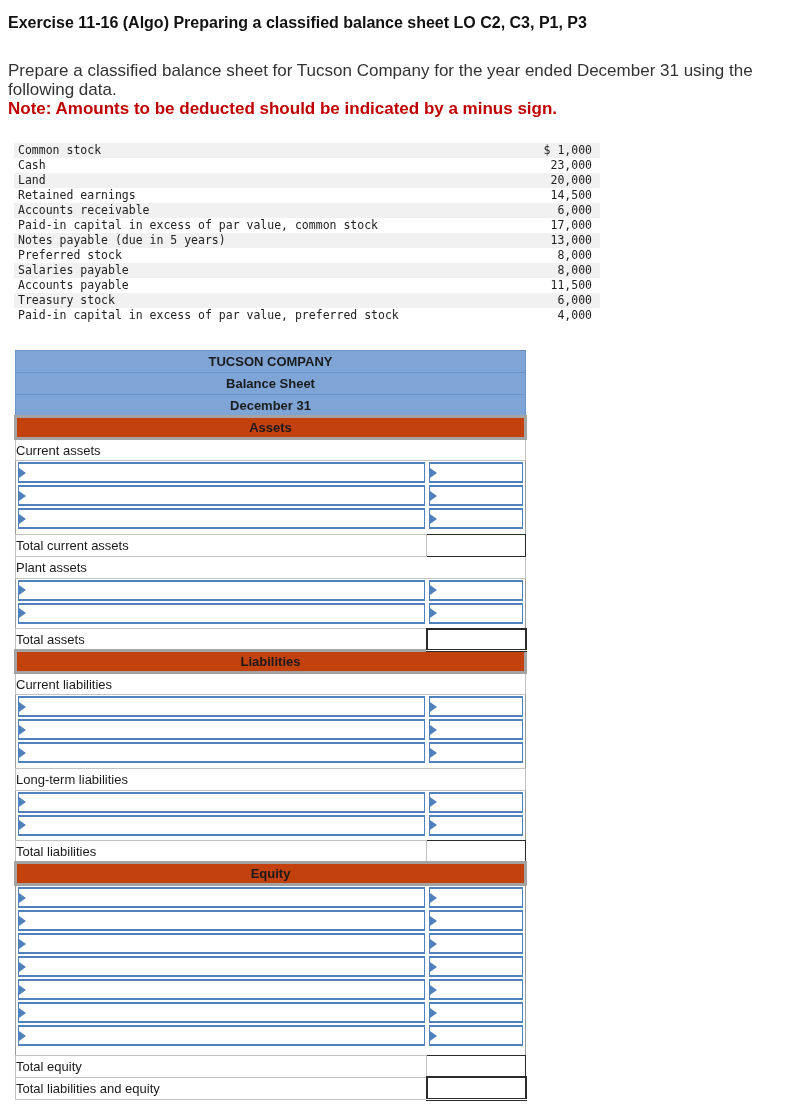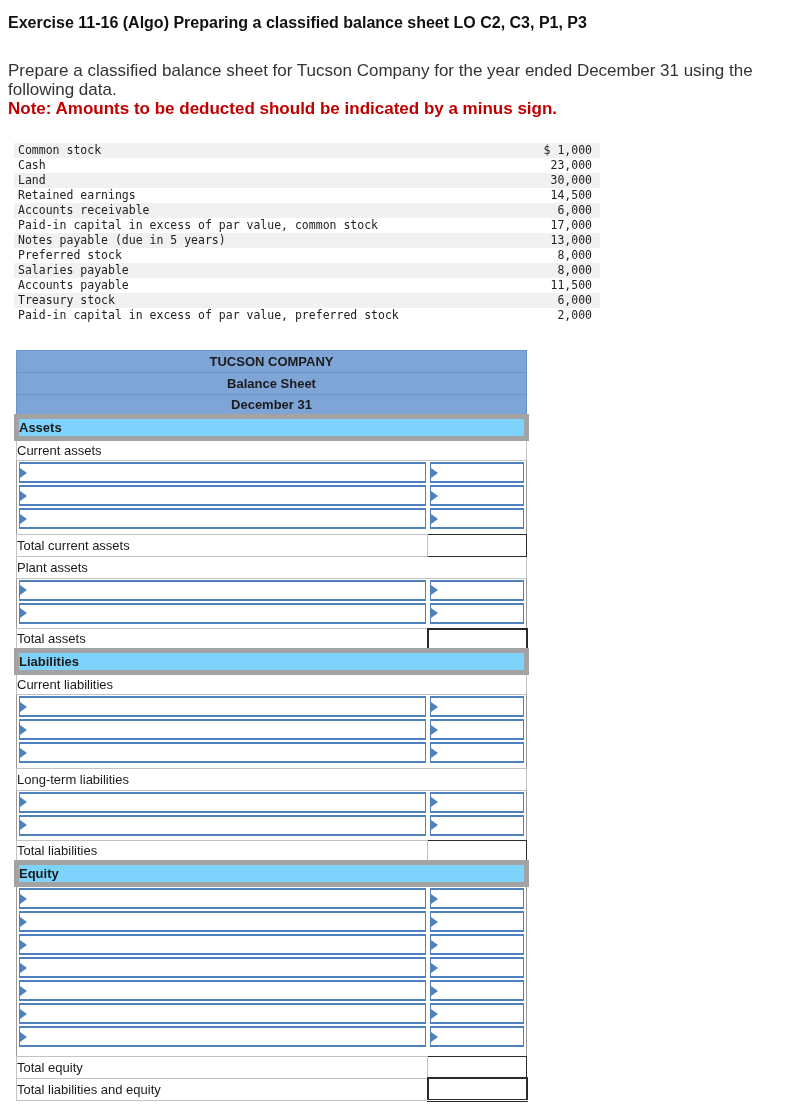--- a/index.html
+++ b/index.html
@@ -18,21 +18,21 @@
   .gdata .grow { display:flex; justify-content:space-between; height:15px; line-height:15px;
                  padding:0 8px 0 4px; white-space:nowrap; }
   .gdata .grow:nth-child(odd) { background:#f1f1f1; }
 
   
   table.bs { margin:27px 0 0 14px; border-collapse:collapse; table-layout:fixed;
              width:510px; border:1px solid #9a9a9a; }
   table.bs td { height:22px; padding:0; font-size:13px; vertical-align:middle; overflow:hidden; }
   .bhdr { background:#7FA5D7; font-weight:bold; text-align:center;
           border:1px solid #6b94c9; color:#1b1b1b;margin-left:28px; }
-  .shdr { font-weight:bold; border:5px solid #a3a3a3; background:#7dd3fc; }
+  .shdr { font-weight:bold; text-align:center; border:3px solid #a3a3a3; background:#c2410c; }
   .lbl  { border:1px solid #c2c2c2; padding-left:5px; background:#fff; }
   .ind  { padding-left:15px; }
   .icell { height:23px; }
   .inp { position:relative; height:21px; margin:1px 2px; background:#fff;
          border-top:2px solid #4F81BD; border-bottom:2px solid #4F81BD;
          border-left:1px solid #4F81BD; border-right:1px solid #4F81BD; }
   .mk { position:absolute; left:0; top:50%; transform:translateY(-50%);
         width:0; height:0; border-left:7px solid #4F81BD;
         border-top:5px solid transparent; border-bottom:5px solid transparent; }
   .tamt { border:1px solid #2b2b2b; background:#fff; }
@@ -56,21 +56,21 @@
     <div class="grow">
         <span>Common stock</span>
         <span>$ 1,000</span>
       </div>
     <div class="grow">
         <span>Cash</span>
         <span>23,000</span>
       </div>
     <div class="grow">
         <span>Land</span>
-        <span>30,000</span>
+        <span>20,000</span>
       </div>
     <div class="grow">
         <span>Retained earnings</span>
         <span>14,500</span>
       </div>
     <div class="grow">
         <span>Accounts receivable</span>
         <span>6,000</span>
       </div>
     <div class="grow">
@@ -92,21 +92,21 @@
     <div class="grow">
         <span>Accounts payable</span>
         <span>11,500</span>
       </div>
     <div class="grow">
         <span>Treasury stock</span>
         <span>6,000</span>
       </div>
     <div class="grow">
         <span>Paid-in capital in excess of par value, preferred stock</span>
-        <span>2,000</span>
+        <span>4,000</span>
       </div>
   </div>
 
   <table class="bs">
     <colgroup>
         <col style="width:411px">
         <col style="width:99px">
       </colgroup>
 
     <tbody>

